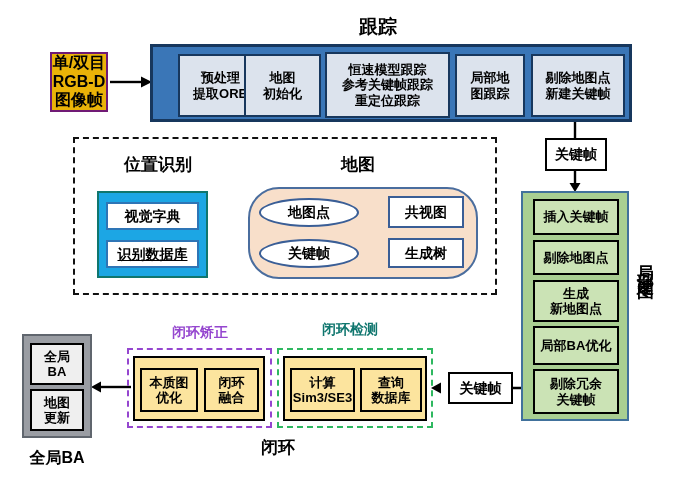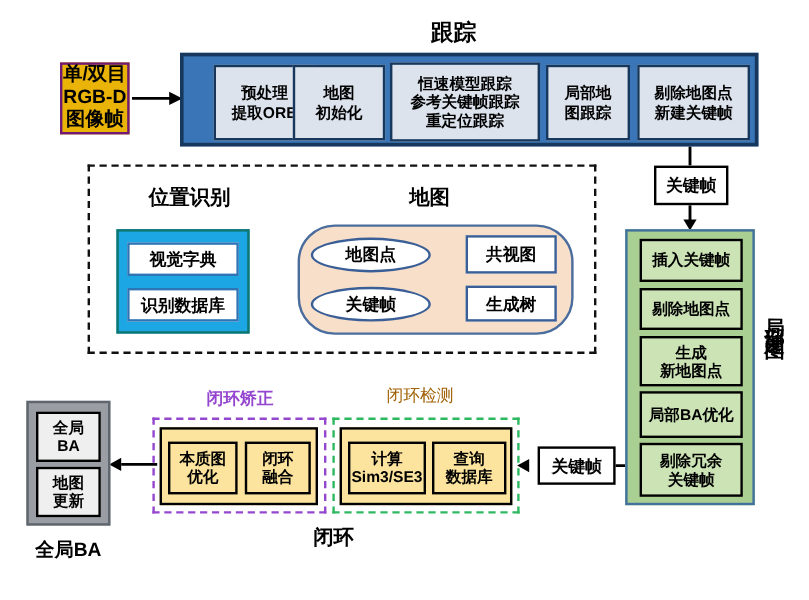--- a/index.html
+++ b/index.html
@@ -32,21 +32,21 @@
   .v-label{
     writing-mode:vertical-rl;text-orientation:upright;font-weight:bold;
     font-size:17px;letter-spacing:6px;
   }
   
   .purple-dash{border:2px dashed #9546cf;}
   .green-dash{border:2px dashed #2eb860;}
   .yellow-box{background:#fce49e;border:2px solid #000;}
   .yellow-item{background:#fce49e;border:2px solid #000;font-size:13px;}
   .lbl-purple{color:#9546cf;font-size:14px;font-weight:bold;text-align:center;}
-  .lbl-green{color:#a16207;font-size:14px;font-weight:normal;text-align:center;}
+  .lbl-green{color:#0f766e;font-size:14px;font-weight:bold;text-align:center;}
   
   .gray-box{background:#9a9da3;border:2px solid #60666e;}
   .gray-item{background:#efefef;border:2px solid #000;font-size:13px;}
   svg line{stroke:#000;stroke-width:2.4;}
   svg polygon{fill:#000;}
 </style>
 </head>
 <body>
 
 <div id="canvas">
@@ -88,21 +88,21 @@
 
   <div class="abs cell kf-box" style="left:545px;top:138px;width:62px;height:33px;">关键帧</div>
 
   <div class="abs dash-region" style="left:73px;top:137px;width:424px;height:158px;box-sizing:border-box;"></div>
 
   <div class="abs title" style="left:100px;top:153px;width:116px;font-size:17px;">位置识别</div>
   <div class="abs title" style="left:318px;top:153px;width:80px;font-size:17px;">地图</div>
 
   <div class="abs recog-box" style="left:97px;top:191px;width:111px;height:87px;box-sizing:border-box;">
     <div class="abs cell recog-item" style="left:7px;top:9px;width:93px;height:28px;">视觉字典</div>
-    <div class="abs cell recog-item" style="left:7px;top:47px;width:93px;height:28px;">识别数据库</div>
+    <div class="abs cell recog-item" style="left:7px;top:47px;width:93px;height:28px;text-decoration:underline;">识别数据库</div>
   </div>
 
   <div class="abs map-box" style="left:248px;top:187px;width:230px;height:92px;box-sizing:border-box;border-radius:31px;">
     <div class="abs cell map-ellipse" style="left:9px;top:9px;width:100px;height:29px;">地图点</div>
     <div class="abs cell map-ellipse" style="left:9px;top:50px;width:100px;height:29px;">关键帧</div>
     <div class="abs cell map-rect" style="left:138px;top:7px;width:76px;height:32px;">共视图</div>
     <div class="abs cell map-rect" style="left:138px;top:49px;width:76px;height:30px;">生成树</div>
   </div>
 
   <div class="abs local-col" style="left:521px;top:191px;width:108px;height:230px;box-sizing:border-box;">

